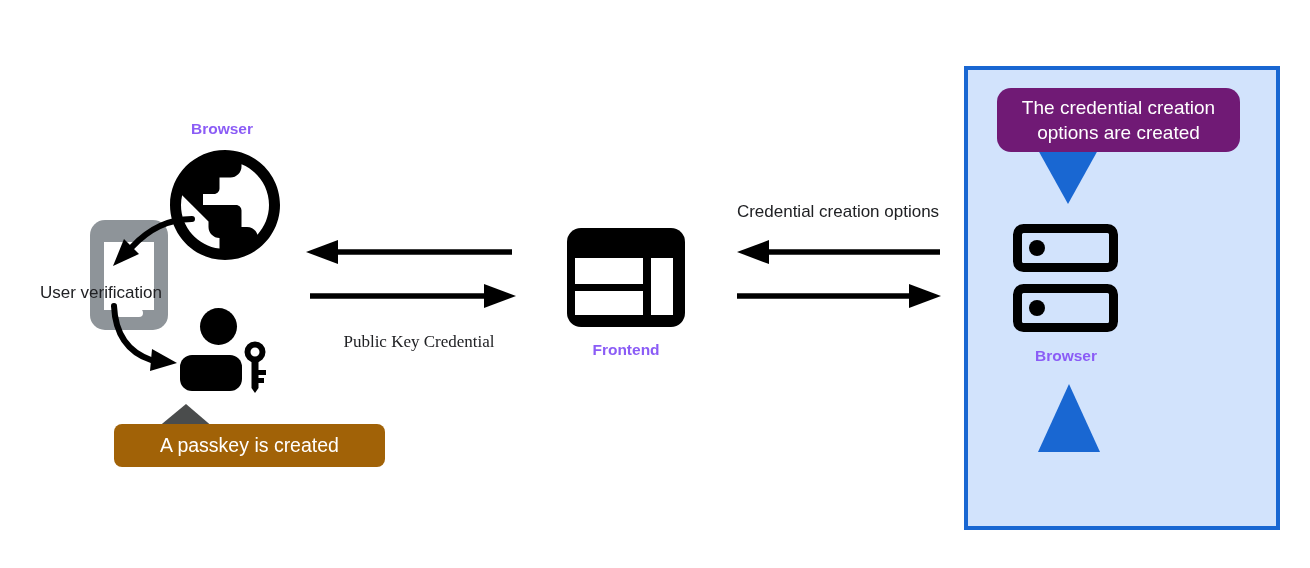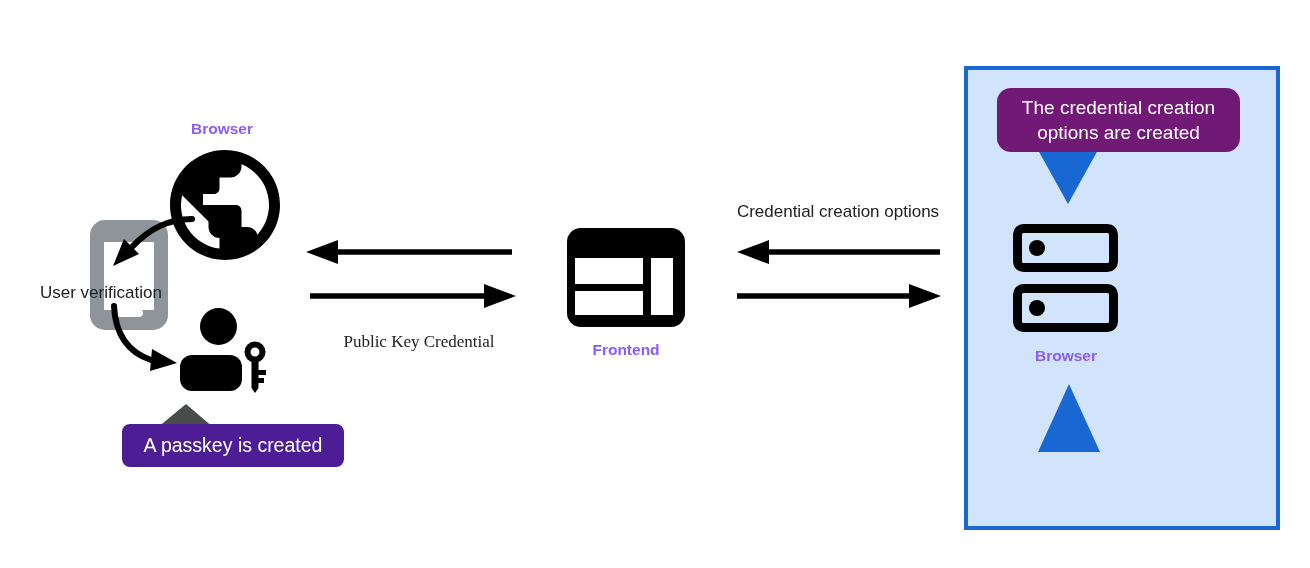--- a/index.html
+++ b/index.html
@@ -15,21 +15,21 @@
   .panel{
     left:964px;top:66px;width:316px;height:464px;box-sizing:border-box;
     background:#d2e3fc;border:4px solid #1967d2;
   }
   .tooltip-blue{
     background:#701a75;color:#ffffff;border-radius:14px;
     display:flex;align-items:center;justify-content:center;text-align:center;
     font-size:19px;line-height:25px;white-space:pre-line;
   }
   .tooltip-dark{
-    left:122px;top:424px;width:222px;height:43px;background:#4c1d95;color:#ffffff;
+    left:114px;top:424px;width:271px;height:43px;background:#a16207;color:#ffffff;
     border-radius:8px;display:flex;align-items:center;justify-content:center;
     font-size:19.5px;
   }
   .ptr-down{
     left:1038px;top:150px;width:0;height:0;
     border-left:30px solid transparent;border-right:30px solid transparent;
     border-top:54px solid #1967d2;
   }
   .ptr-up{
     left:1038px;top:384px;width:0;height:0;

